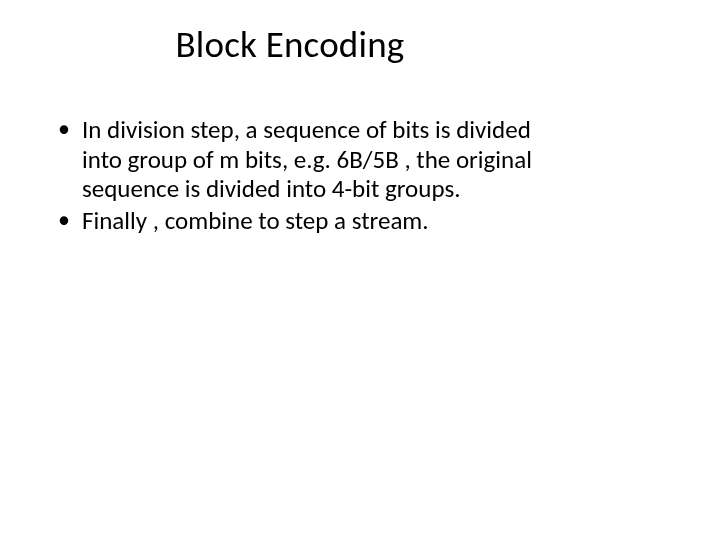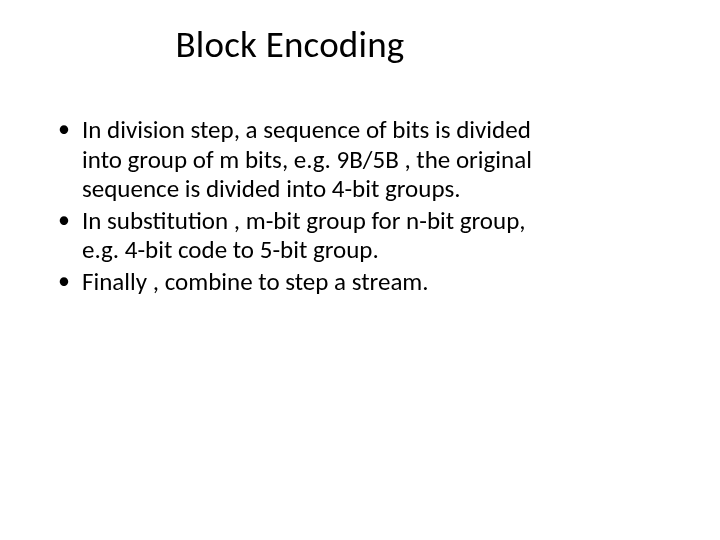--- a/index.html
+++ b/index.html
@@ -48,18 +48,17 @@
     line-height: 1.2;
   }
 </style>
 </head>
 <body>
 
 <div class="slide">
   <div class="title">Block Encoding</div>
   <div class="body">
     <ul class="bullets">
-      <li>In division step, a sequence of bits is divided into group of m bits, e.g. 9B/5B , the original sequence is divided into 4-bit groups.</li>
-      <li>In substitution , m-bit group for n-bit group, e.g. 4-bit code to 5-bit group.</li>
+      <li>In division step, a sequence of bits is divided into group of m bits, e.g. 6B/5B , the original sequence is divided into 4-bit groups.</li>
       <li>Finally , combine to step a stream.</li>
     </ul>
   </div>
 </div>
 
 </body></html>

